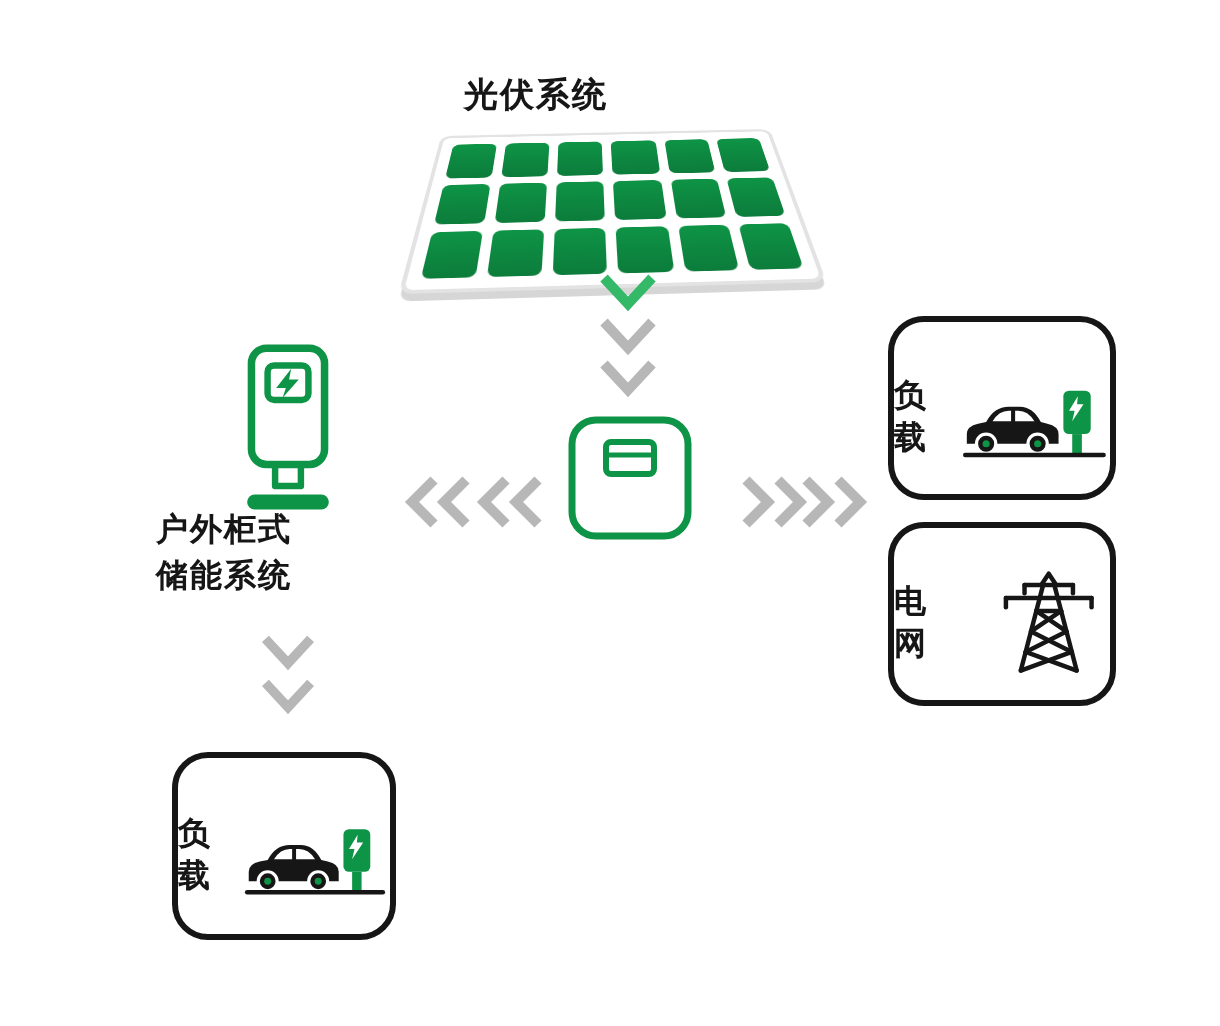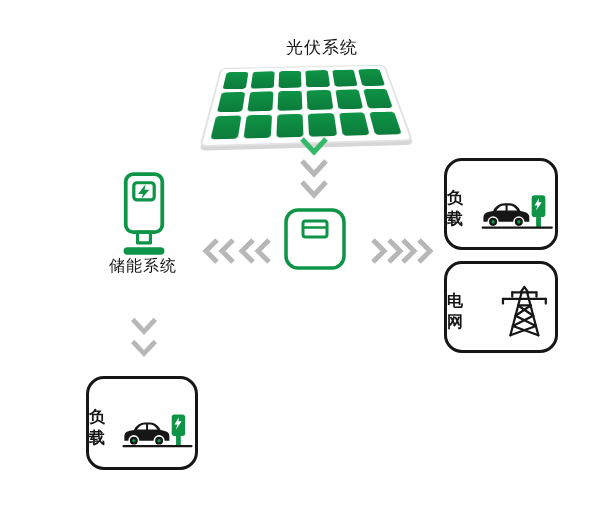--- a/index.html
+++ b/index.html
@@ -1,19 +1,19 @@
 <!DOCTYPE html>
 <html style="--green: #0E9446; --light-green: #33B968; --gray: #B7B7B7; --ink: #161616;"><head>
 <meta charset="utf-8">
 <style>
   html,body{margin:0;padding:0;background:#fff;}
   .stage{position:relative;width:610px;height:513px;background:#fff;margin:0 auto;
          font-family:"Liberation Sans",sans-serif;color:var(--ink,#161616);overflow:hidden;}
   .abs{position:absolute;}
-  .label{font-weight:400;letter-spacing:1px;text-align:center;}
+  .label{font-weight:700;letter-spacing:1px;}
 
   
   .panel-wrap{left:208px;top:52px;width:194px;height:95px;display:flex;align-items:center;justify-content:center;}
   .panel{width:186px;height:110px;box-sizing:border-box;display:grid;
          grid-template-columns:repeat(6,1fr);grid-template-rows:repeat(3,1fr);
          gap:5px;padding:6px;background:#fff;border:2px solid #e3e3e3;border-radius:6px;
          box-shadow:0 5px 0 -1px #d6d6d6;
          transform:perspective(300px) rotateX(46deg) rotate(-2deg);}
   .panel i{display:block;background:linear-gradient(var(--green,#0E9446),#0c7c3b);border-radius:4px;}
 
@@ -103,20 +103,21 @@
   </svg>
 
   <svg class="abs" style="left:116px;top:172px;" width="56" height="86" viewBox="0 0 52 80">
     <rect class="sg" x="9" y="2" width="34" height="54" rx="7"></rect>
     <rect class="sg2" x="16.5" y="10" width="19" height="16" rx="3"></rect>
     <polygon class="fg" points="27.5,11.5 20.5,20.5 25,20.5 23.5,25 31,16.5 26.5,16.5"></polygon>
     <rect class="sg2" x="20" y="56" width="12" height="10"></rect>
     <rect class="fg" x="7" y="70" width="38" height="7" rx="3.5"></rect>
   </svg>
   <div class="abs label storage-label">
+    <div>户外柜式</div>
     <div>储能系统</div>
   </div>
 
   <svg class="abs chev" style="left:128px;top:316px;" width="32" height="20" viewBox="0 0 34 20">
       <polyline points="5,3 17,16 29,3"></polyline>
     </svg>
   <svg class="abs chev" style="left:128px;top:338px;" width="32" height="20" viewBox="0 0 34 20">
       <polyline points="5,3 17,16 29,3"></polyline>
     </svg>
 

